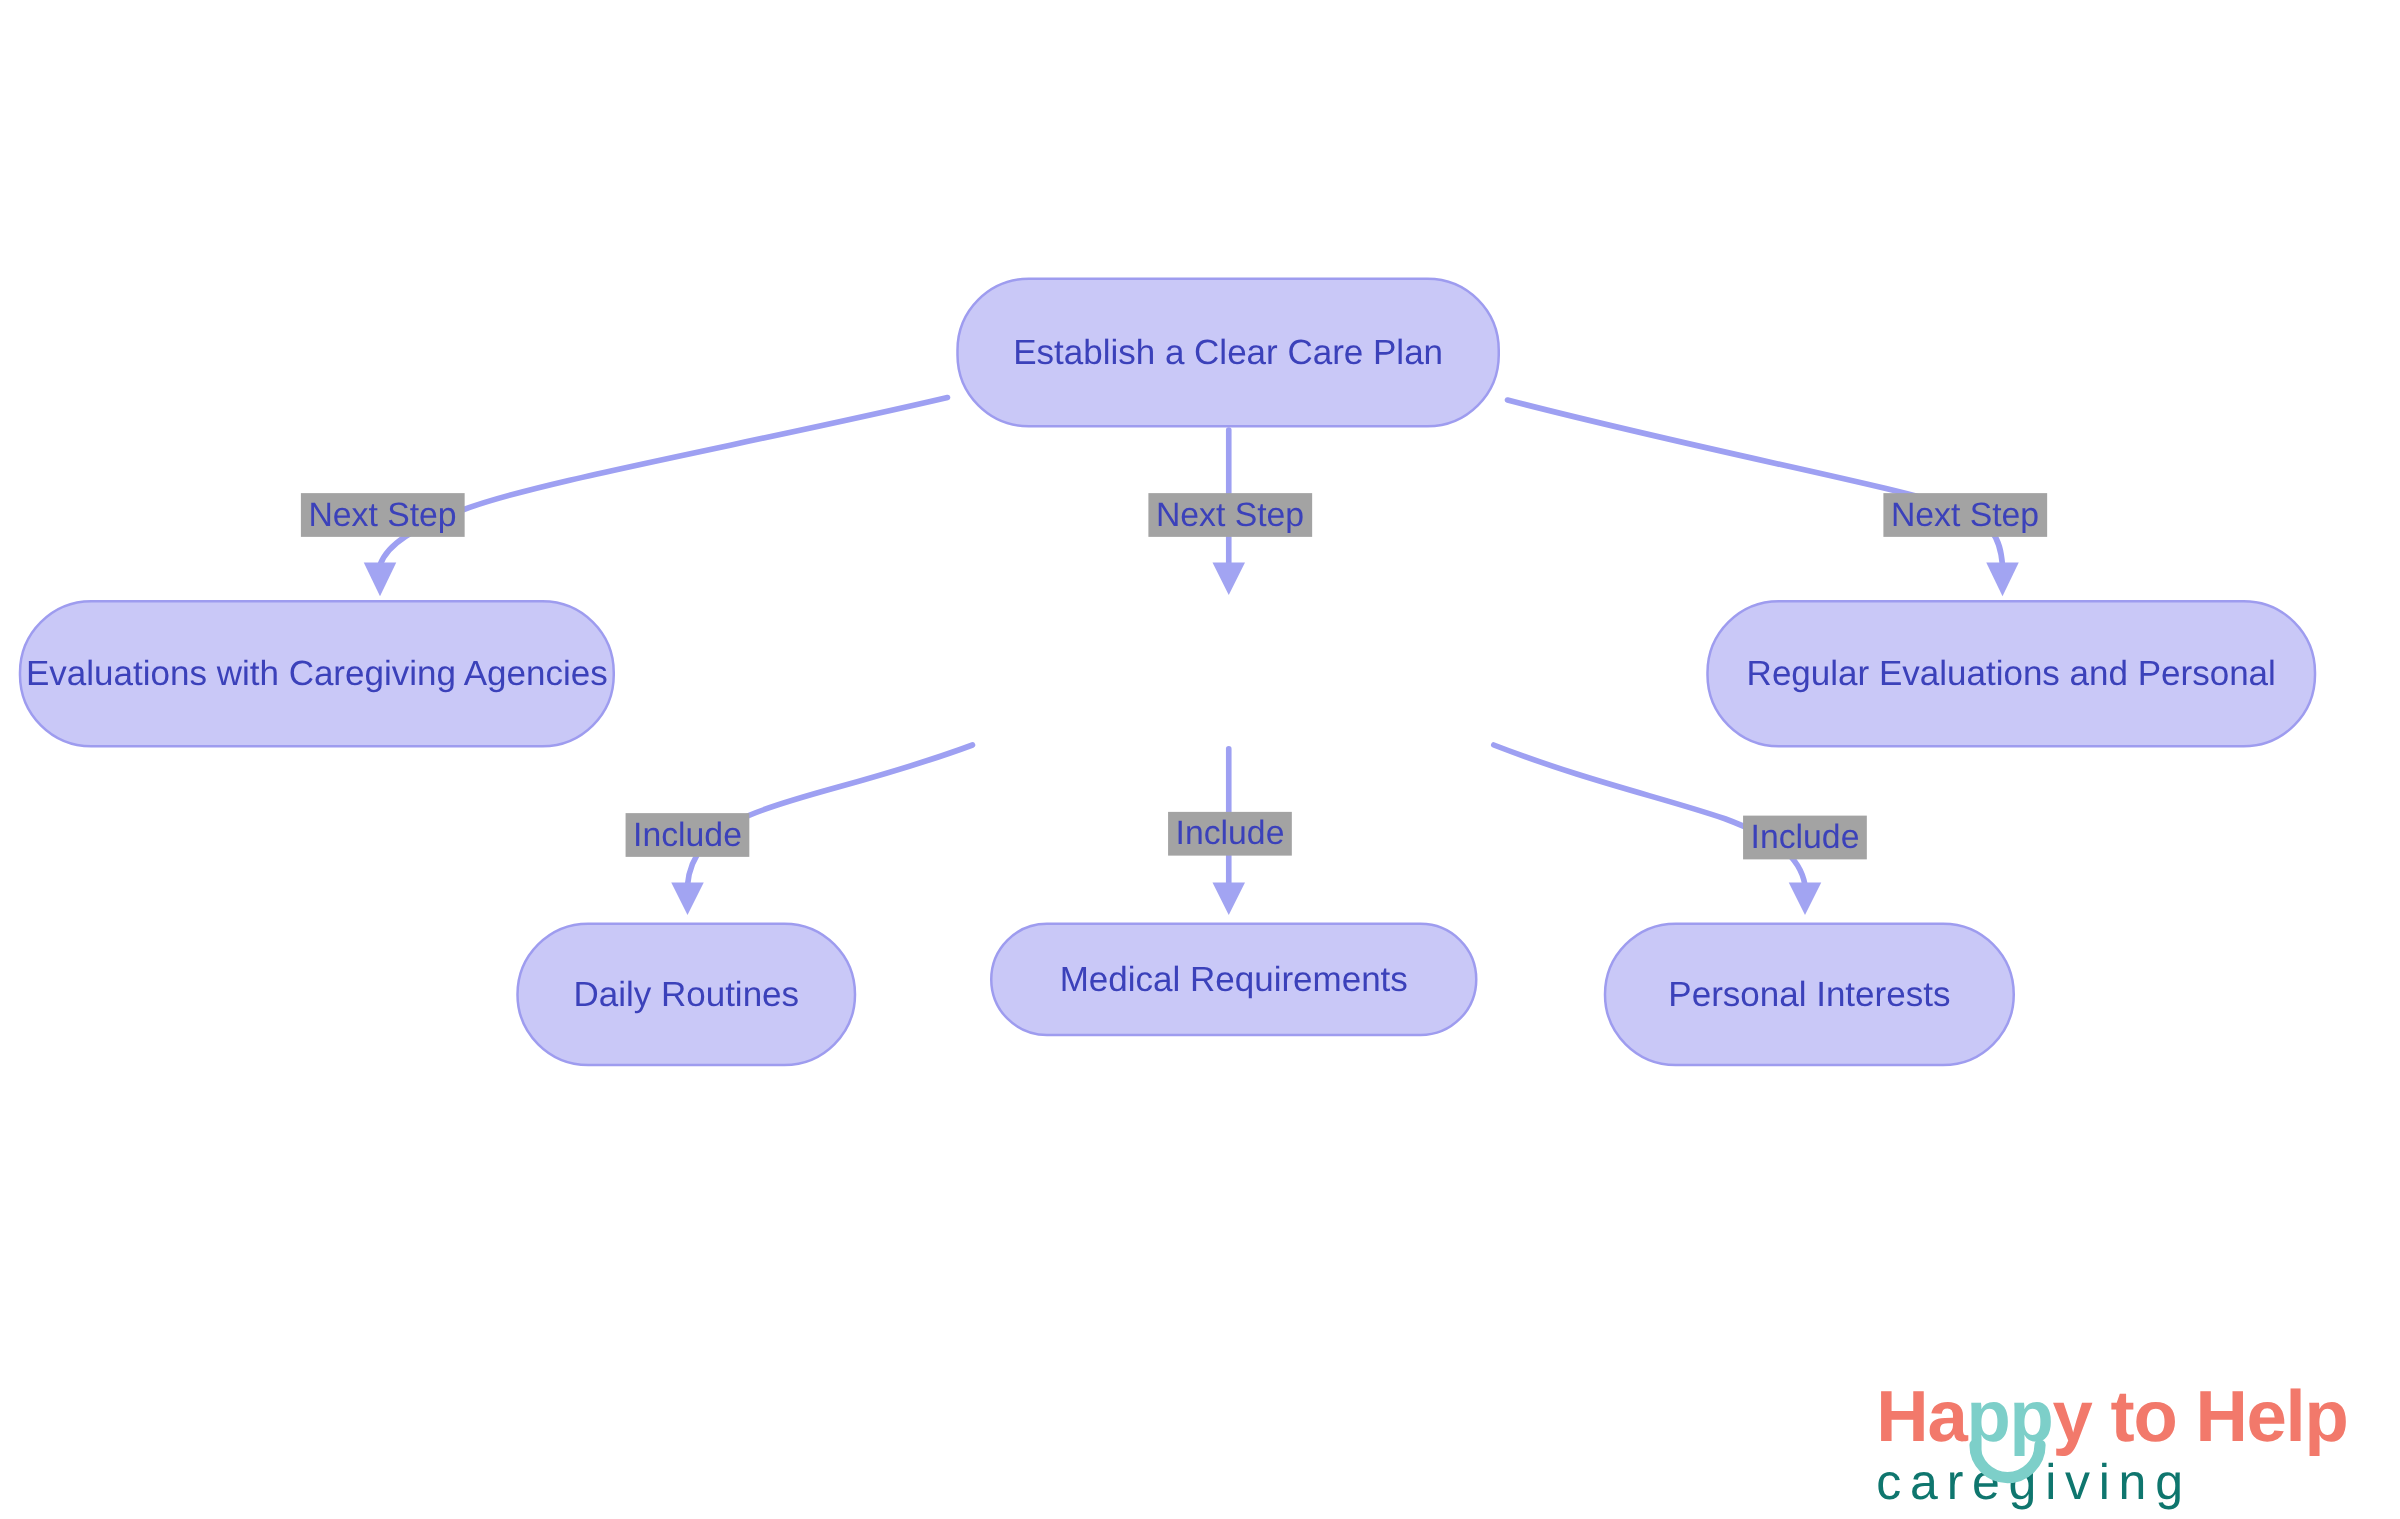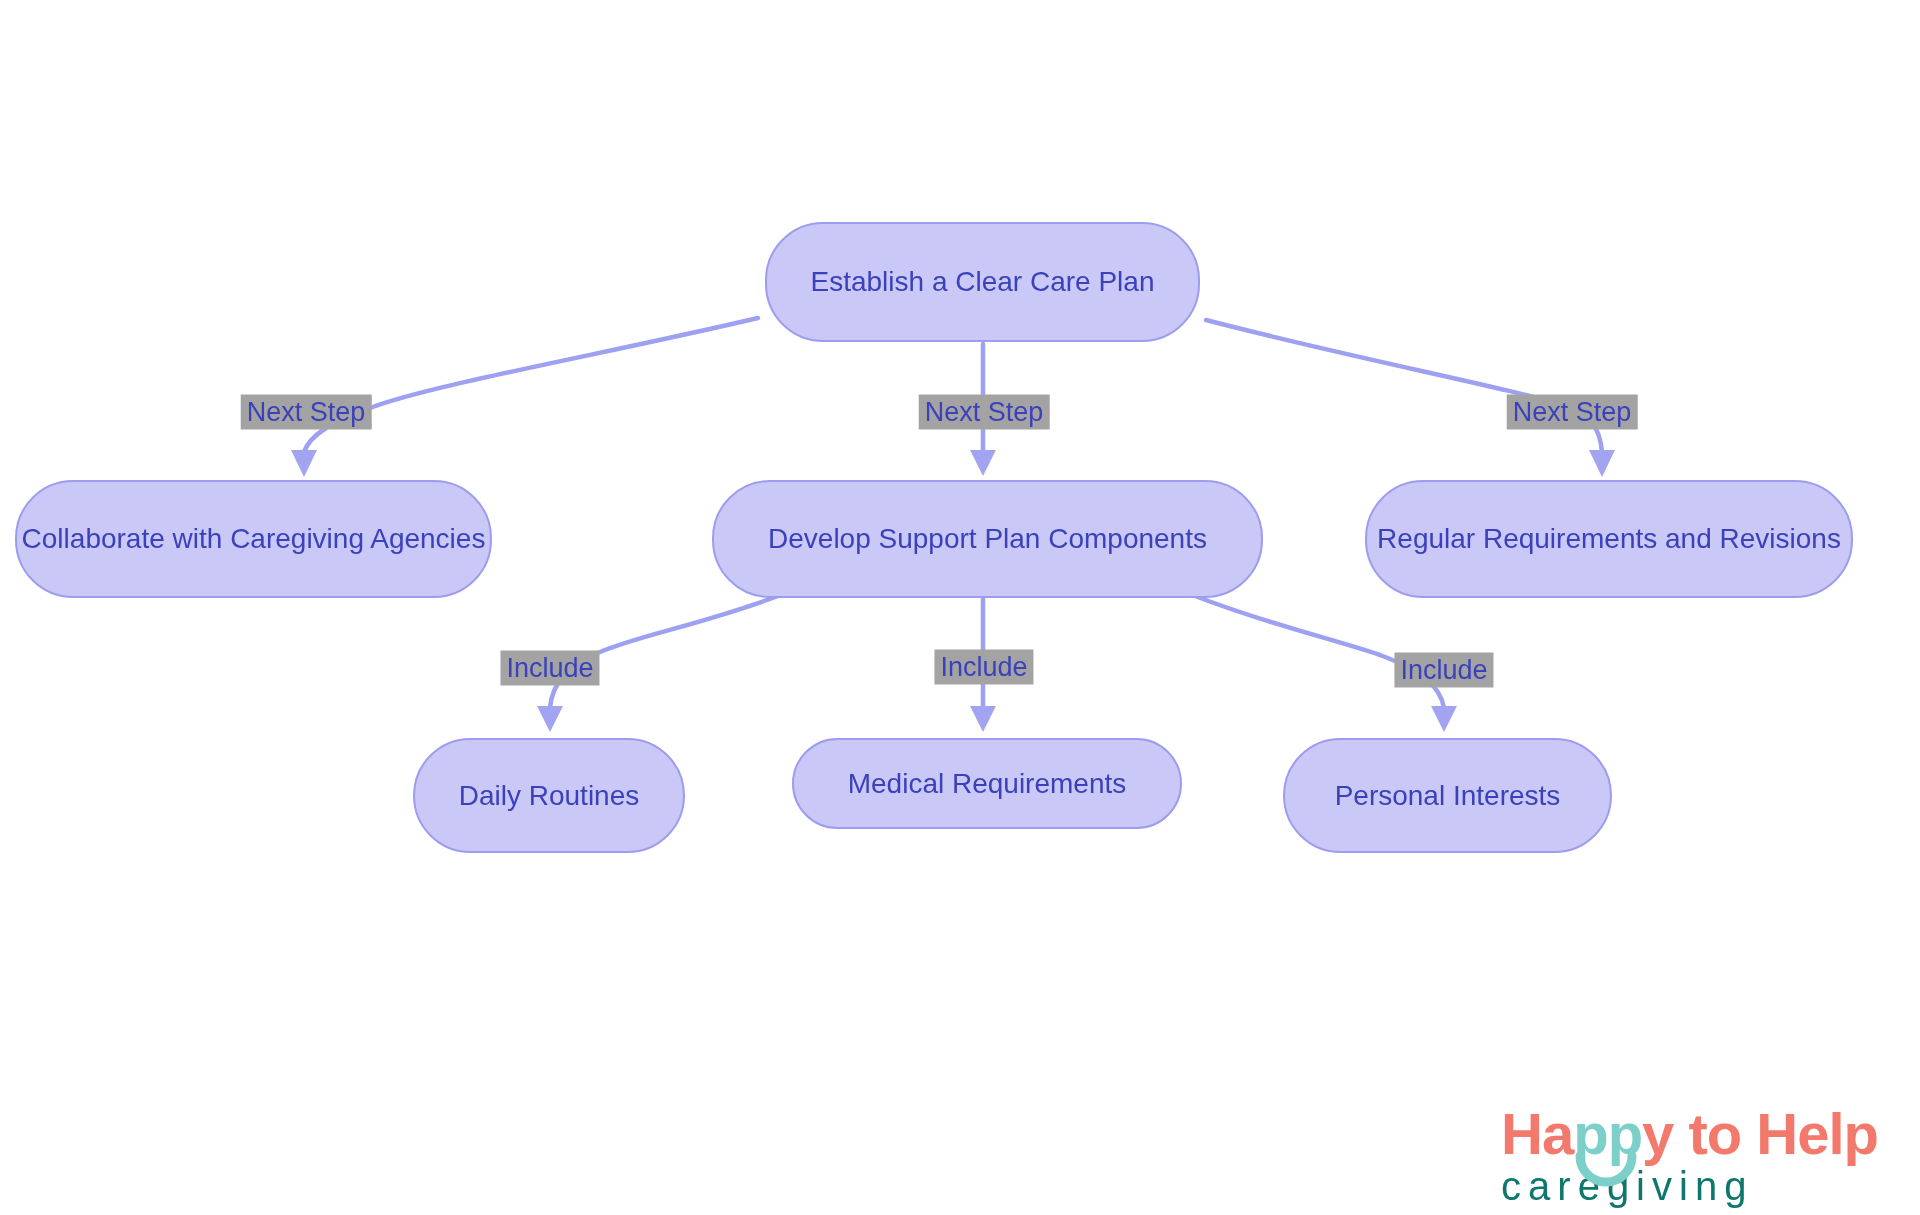--- a/index.html
+++ b/index.html
@@ -73,27 +73,24 @@
     <polygon class="arrow-head" points="970,706 996,706 983,732"></polygon>
 
     <path class="edge-path" d="M 1195 596 C 1270 625 1330 638 1380 655 C 1420 670 1440 685 1444 708"></path>
     <polygon class="arrow-head" points="1431,706 1457,706 1444,732"></polygon>
   </svg>
 
   <div class="node n-establish">
     <span>Establish a Clear Care Plan</span>
   </div>
   <div class="node n-collaborate">
-    <span>Collaborate with Caregiving Agencies</span>
-  </div>
-  <div class="node n-develop">
-    <span>Develop Support Plan Components</span>
+    <span>Evaluations with Caregiving Agencies</span>
   </div>
   <div class="node n-regular">
-    <span>Regular Requirements and Revisions</span>
+    <span>Regular Evaluations and Personal</span>
   </div>
   <div class="node n-daily">
     <span>Daily Routines</span>
   </div>
   <div class="node n-medical">
     <span>Medical Requirements</span>
   </div>
   <div class="node n-personal">
     <span>Personal Interests</span>
   </div>

